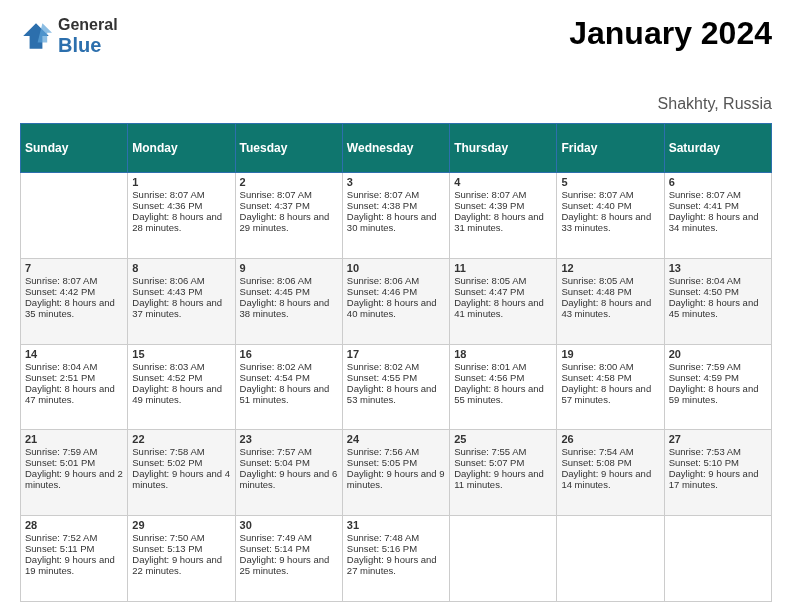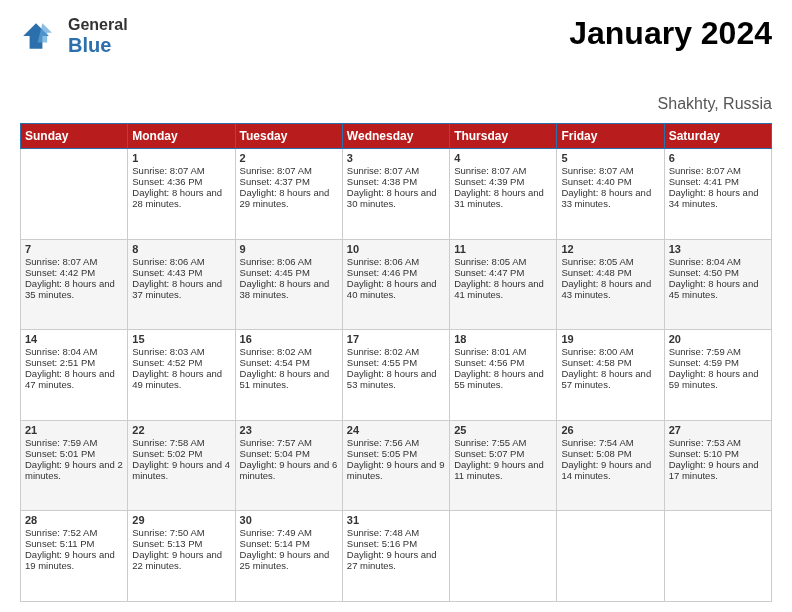--- a/index.html
+++ b/index.html
@@ -19,21 +19,21 @@
     }
     .header {
       display: flex;
       justify-content: space-between;
       align-items: flex-start;
       margin-bottom: 10px;
     }
     .logo {
       display: flex;
       align-items: center;
-      gap: 16px;
+      gap: 6px;
     }
     .logo-text {
       display: flex;
       flex-direction: column;
       line-height: 1.1;
     }
     .logo-general {
       font-size: 16px;
       font-weight: bold;
       color: #333;
@@ -60,25 +60,25 @@
       font-size: 16px;
       color: #555;
       margin-top: 44px;
     }
     .calendar {
       width: 100%;
       border-collapse: collapse;
       flex: 1;
     }
     .calendar th {
-      background-color: #b91c1c;
+      background-color: #0f766e;
       color: #fff;
       font-size: 12px;
       font-weight: bold;
-      padding: 5px 4px;
+      padding: 17px 4px;
       text-align: left;
       border: 1px solid #2c6fad;
     }
     .calendar td {
       border: 1px solid #ccc;
       vertical-align: top;
       padding: 3px 4px;
       width: calc(100% / 7);
       font-size: 9.5px;
       color: #333;

